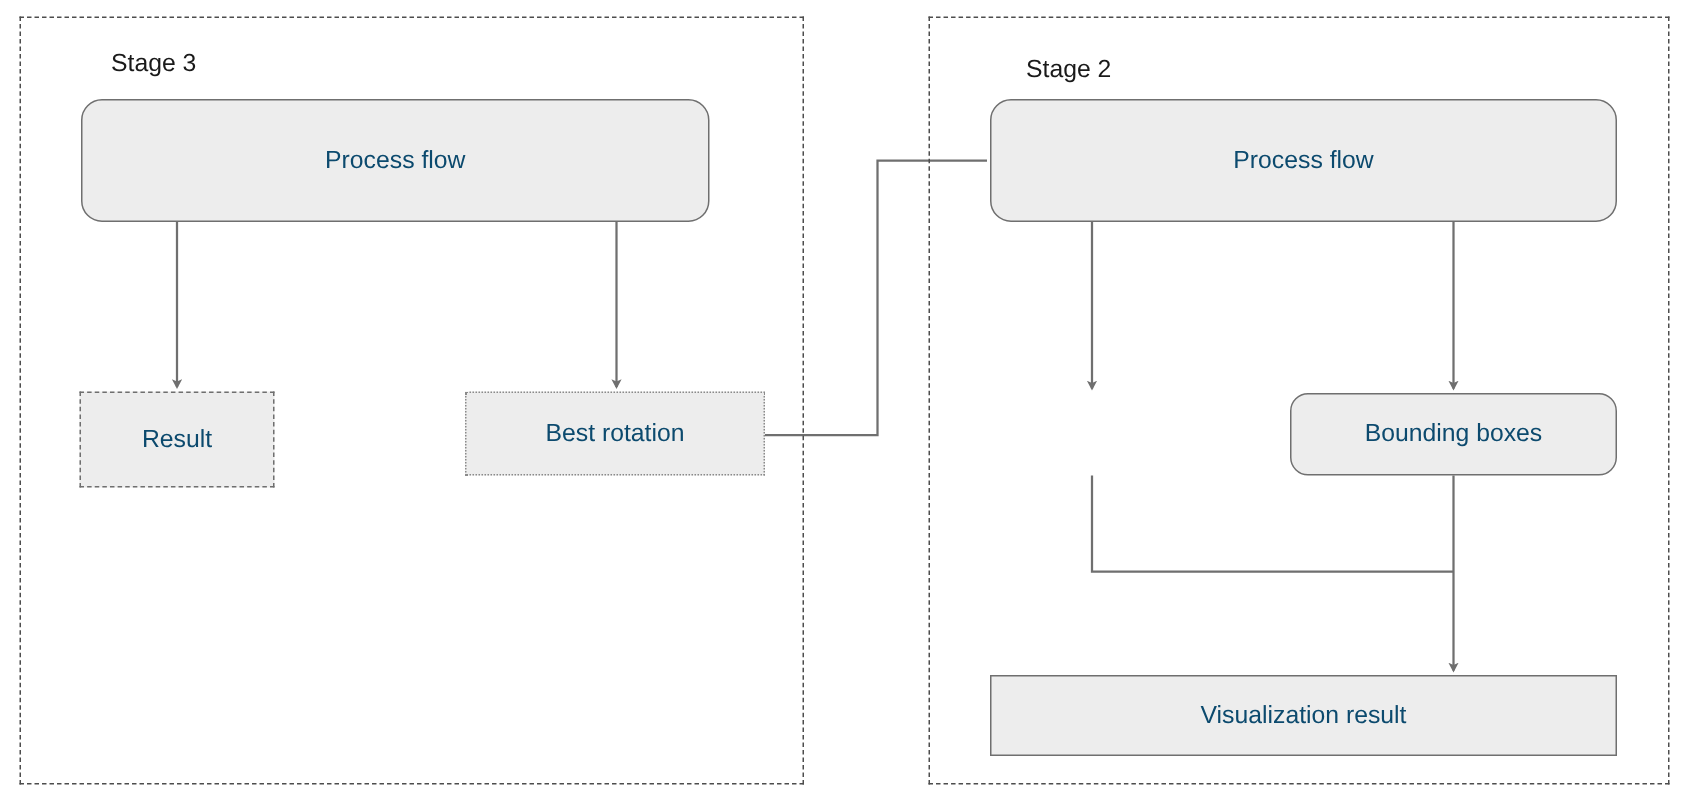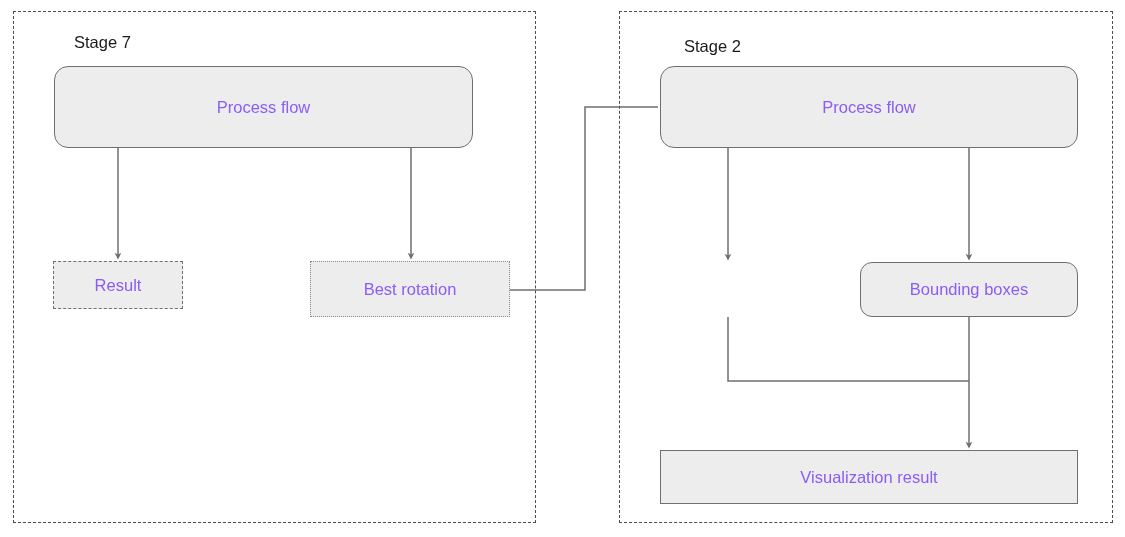--- a/index.html
+++ b/index.html
@@ -38,21 +38,21 @@
     line-height: 1;
   }
   .node {
     position: absolute;
     box-sizing: border-box;
     background: #ededed;
     display: flex;
     align-items: center;
     justify-content: center;
     font-size: 16.5px;
-    color: #8b5cf6;
+    color: #0c4a6e;
     line-height: 1;
     white-space: nowrap;
   }
   .node-proc {
     border: 1.5px solid #6f6f6f;
     border-radius: 14px;
   }
   .node-solid {
     border: 1.5px solid #6f6f6f;
   }
@@ -79,27 +79,27 @@
         <polyline points="411,148 411,258" fill="none" stroke="#6f6f6f" stroke-width="1.5" stroke-linecap="butt" stroke-linejoin="miter" marker-end="url(#arrow)"></polyline>
         <polyline points="510,290 585,290 585,107 658,107" fill="none" stroke="#6f6f6f" stroke-width="1.5" stroke-linecap="butt" stroke-linejoin="miter"></polyline>
         <polyline points="728,148 728,259" fill="none" stroke="#6f6f6f" stroke-width="1.5" stroke-linecap="butt" stroke-linejoin="miter" marker-end="url(#arrow)"></polyline>
         <polyline points="969,148 969,259" fill="none" stroke="#6f6f6f" stroke-width="1.5" stroke-linecap="butt" stroke-linejoin="miter" marker-end="url(#arrow)"></polyline>
         <polyline points="728,317 728,381 969,381" fill="none" stroke="#6f6f6f" stroke-width="1.5" stroke-linecap="butt" stroke-linejoin="miter"></polyline>
         <polyline points="969,317 969,447" fill="none" stroke="#6f6f6f" stroke-width="1.5" stroke-linecap="butt" stroke-linejoin="miter" marker-end="url(#arrow)"></polyline>
       </g>
   </svg>
 
   <div class="stage-frame" style="left:13px; top:11px; width:523px; height:512px;"></div>
-  <div class="stage-label" style="left:74px; top:34px;">Stage 7</div>
+  <div class="stage-label" style="left:74px; top:34px;">Stage 3</div>
 
   <div class="node node-proc" style="left:54px; top:66px; width:419px; height:82px;">
     <span>Process flow</span>
   </div>
 
-  <div class="node node-dashed" style="left:53px; top:261px; width:130px; height:48px;">
+  <div class="node node-dashed" style="left:53px; top:261px; width:130px; height:64px;">
     <span>Result</span>
   </div>
 
   <div class="node node-dotted" style="left:310px; top:261px; width:200px; height:56px;">
     <span>Best rotation</span>
   </div>
 
   <div class="stage-frame" style="left:619px; top:11px; width:494px; height:512px;"></div>
   <div class="stage-label" style="left:684px; top:38px;">Stage 2</div>
 

